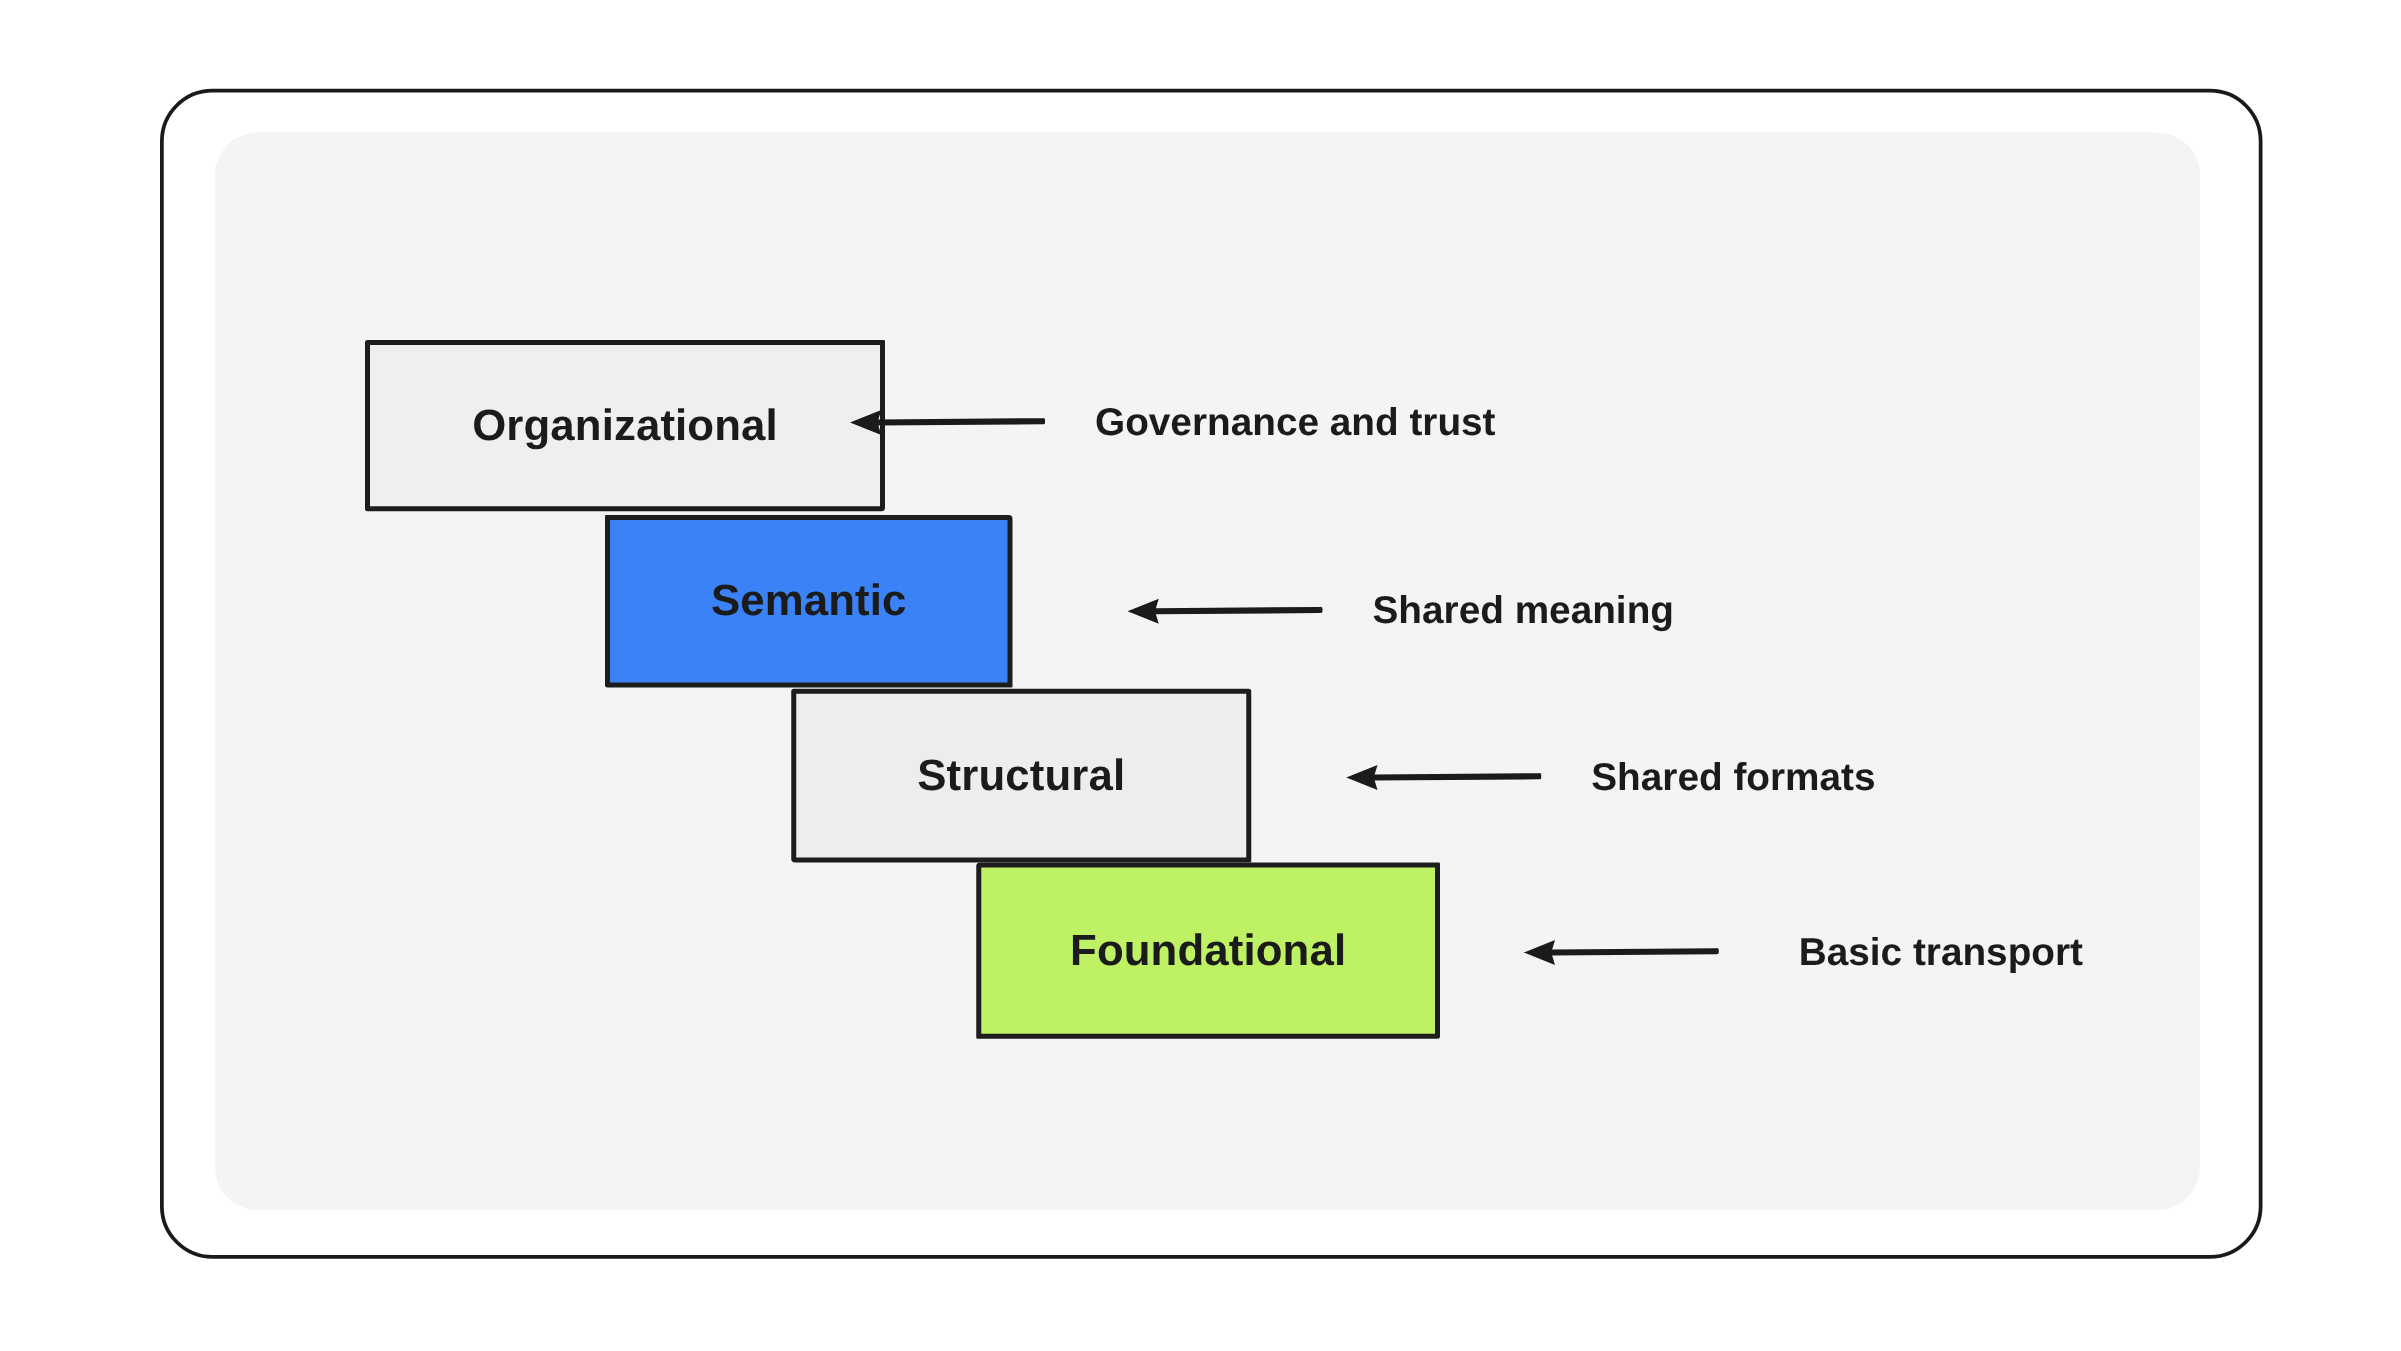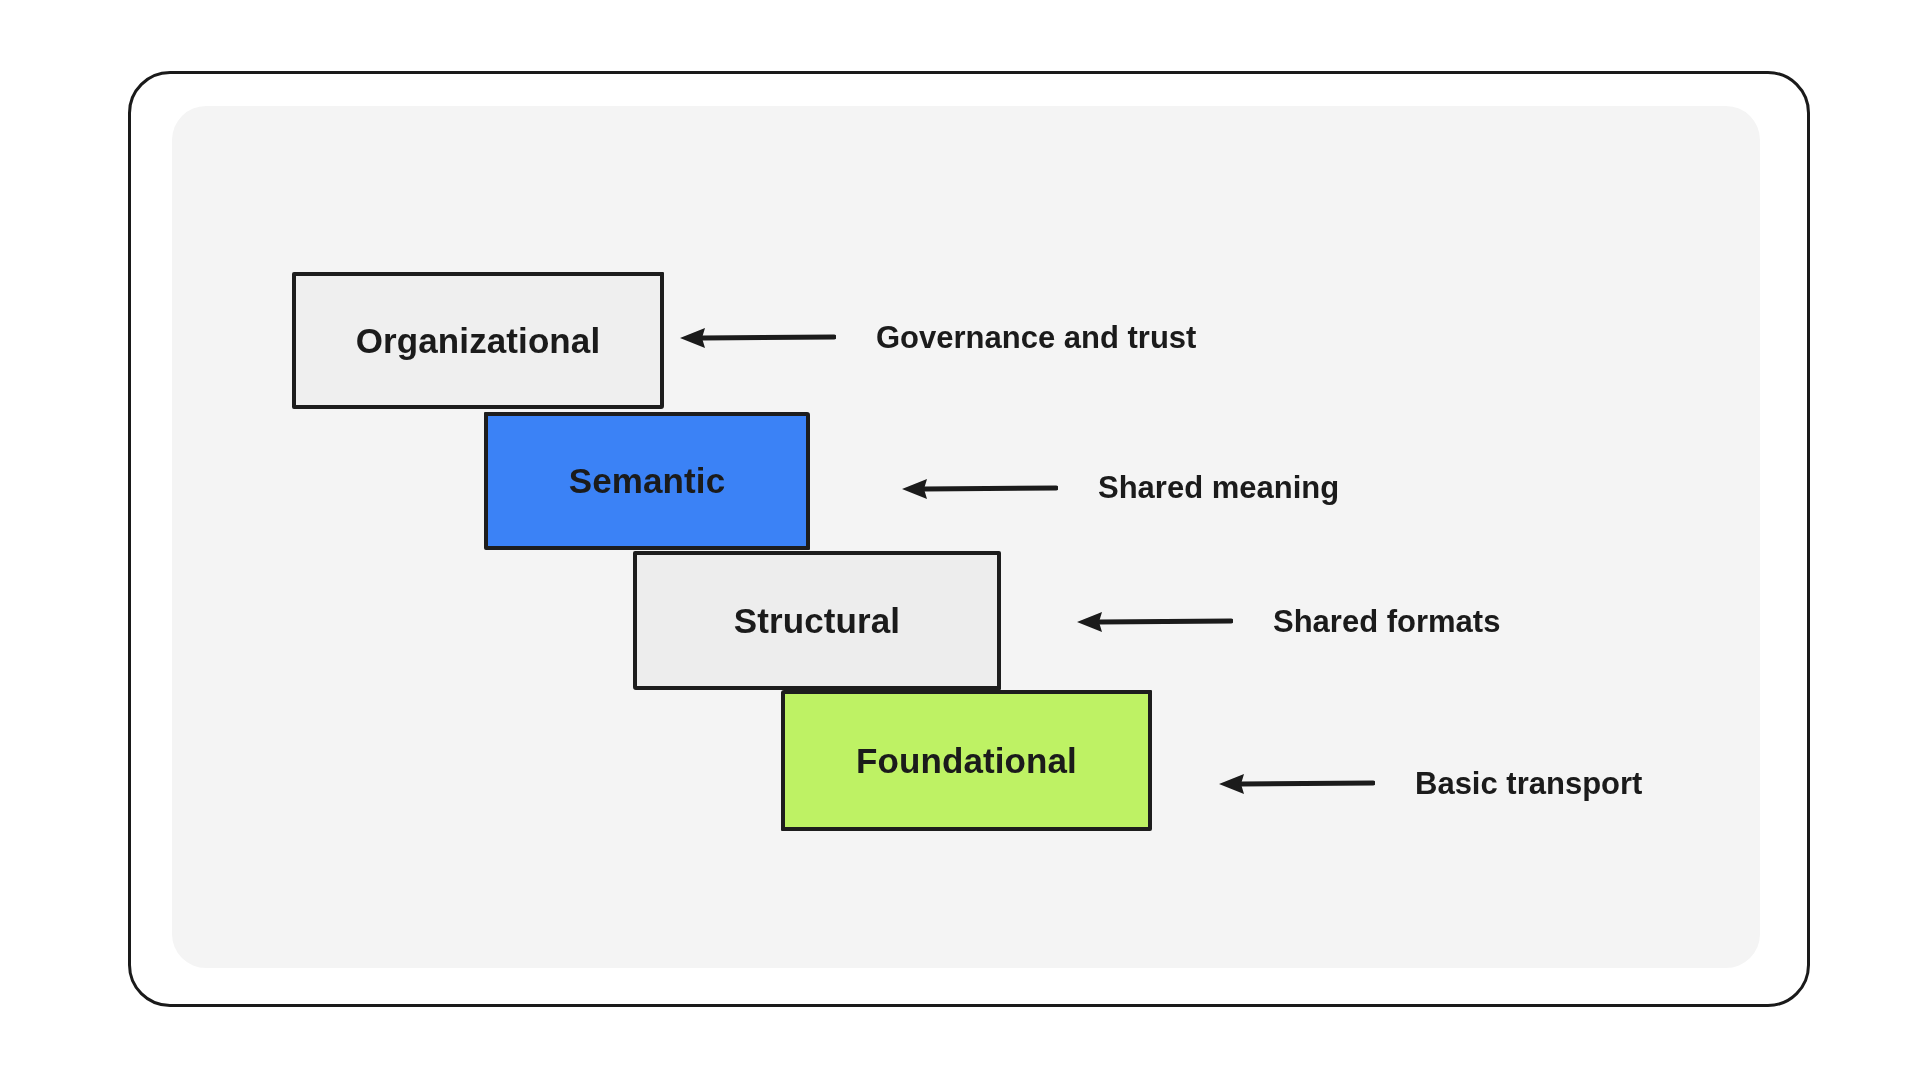--- a/index.html
+++ b/index.html
@@ -55,21 +55,21 @@
   }
   .layer-box .layer-label {
     font-size: 35px;
     font-weight: 700;
     color: #1b1b1b;
     letter-spacing: 0.1px;
     white-space: nowrap;
   }
 
   
-  .box-1 { left: 292px;  top: 272px; width: 372px; height: 137px;
+  .box-1 { left: 292px;  top: 272px; width: 416px; height: 137px;
            background: #efefef; border-radius: 2px 1px 3px 2px; }
   .box-2 { left: 484px;  top: 412px; width: 326px; height: 138px;
            background: #3b82f6; border-radius: 1px 3px 1px 2px; }
   .box-3 { left: 633px;  top: 551px; width: 368px; height: 139px;
            background: #ededed; border-radius: 2px 2px 1px 3px; }
   .box-4 { left: 781px;  top: 690px; width: 371px; height: 141px;
            background: #bef264; border-radius: 3px 1px 2px 1px; }
 
   
   .annotation {
@@ -85,21 +85,21 @@
     font-size: 31px;
     font-weight: 700;
     color: #1b1b1b;
     white-space: nowrap;
     margin-left: 40px;
   }
 
   .anno-1 { left: 678px;  top: 318px; }
   .anno-2 { left: 900px;  top: 466px; align-items: flex-end; }
   .anno-3 { left: 1075px; top: 602px; justify-content: space-between; }
-  .anno-4 { left: 1217px; top: 764px; }
+  .anno-4 { left: 1217px; top: 742px; gap: 24px; }
 </style>
 </head>
 <body>
 
 <div id="stage">
 
   <div class="outer-frame"></div>
 
   <div class="inner-panel"></div>
 

